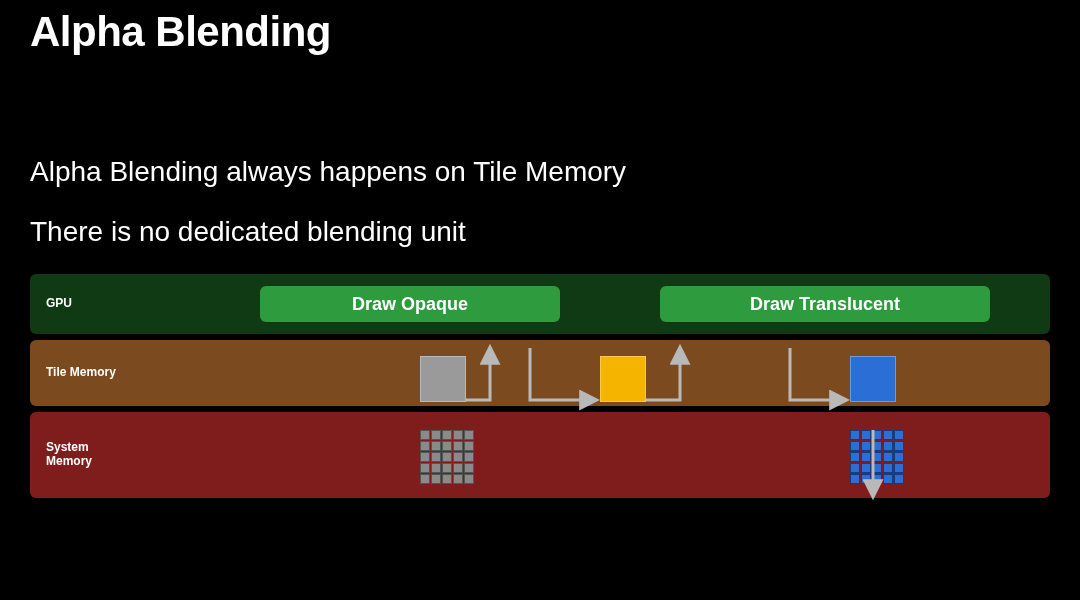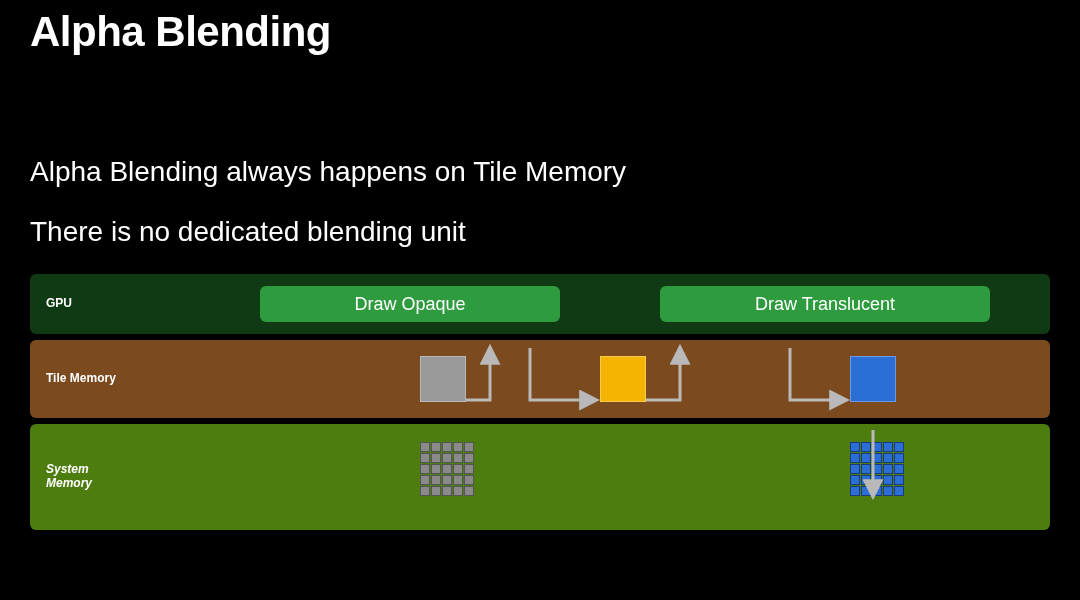--- a/index.html
+++ b/index.html
@@ -4,24 +4,24 @@
 <style>
   * { box-sizing: border-box; margin: 0; padding: 0; }
   html, body { width: 1080px; height: 600px; background: #000; color: #fff; font-family: -apple-system, "Helvetica Neue", Arial, sans-serif; overflow: hidden; }
   .slide { position: relative; width: 1080px; height: 600px; padding: 8px 30px; }
   .title { font-size: 42px; font-weight: 700; letter-spacing: -0.5px; }
   .body-text { font-size: 28px; font-weight: 400; margin-top: 100px; }
   .body-text2 { font-size: 28px; font-weight: 400; margin-top: 28px; }
   .rows { margin-top: 26px; display: flex; flex-direction: column; gap: 6px; }
   .row { position: relative; height: 60px; border-radius: 6px; display: flex; align-items: center; padding-left: 16px; }
   .row-gpu { background: #0f3a14; }
-  .row-tile { background: #7b4a1e; height: 78px; }
-  .row-sys { background: #4d7c0f; height: 106px; font-style: italic; }
+  .row-tile { background: #7b4a1e; height: 66px; }
+  .row-sys { background: #7f1d1d; height: 86px; }
   .row-label { font-size: 12px; font-weight: 600; width: 180px; line-height: 1.15; }
-  .pill { position: absolute; top: 12px; height: 36px; background: #2e9b3e; border-radius: 6px; display: flex; align-items: center; justify-content: center; font-size: 18px; font-weight: 400; }
+  .pill { position: absolute; top: 12px; height: 36px; background: #2e9b3e; border-radius: 6px; display: flex; align-items: center; justify-content: center; font-size: 18px; font-weight: 700; }
   .pill-opaque { left: 230px; width: 300px; }
   .pill-trans  { left: 630px; width: 330px; }
   .tile { position: absolute; top: 16px; width: 46px; height: 46px; border: 1px solid rgba(255,255,255,0.3); }
   .tile-gray   { left: 390px; background: #9a9a9a; }
   .tile-yellow { left: 570px; background: #f4b400; }
   .tile-blue   { left: 820px; background: #2b6fd6; }
   .grid { position: absolute; top: 18px; display: grid; grid-template-columns: repeat(5, 10px); grid-template-rows: repeat(5, 10px); gap: 1px; }
   .grid-gray  { left: 390px; }
   .grid-blue  { left: 820px; }
   .grid div { width: 10px; height: 10px; }

